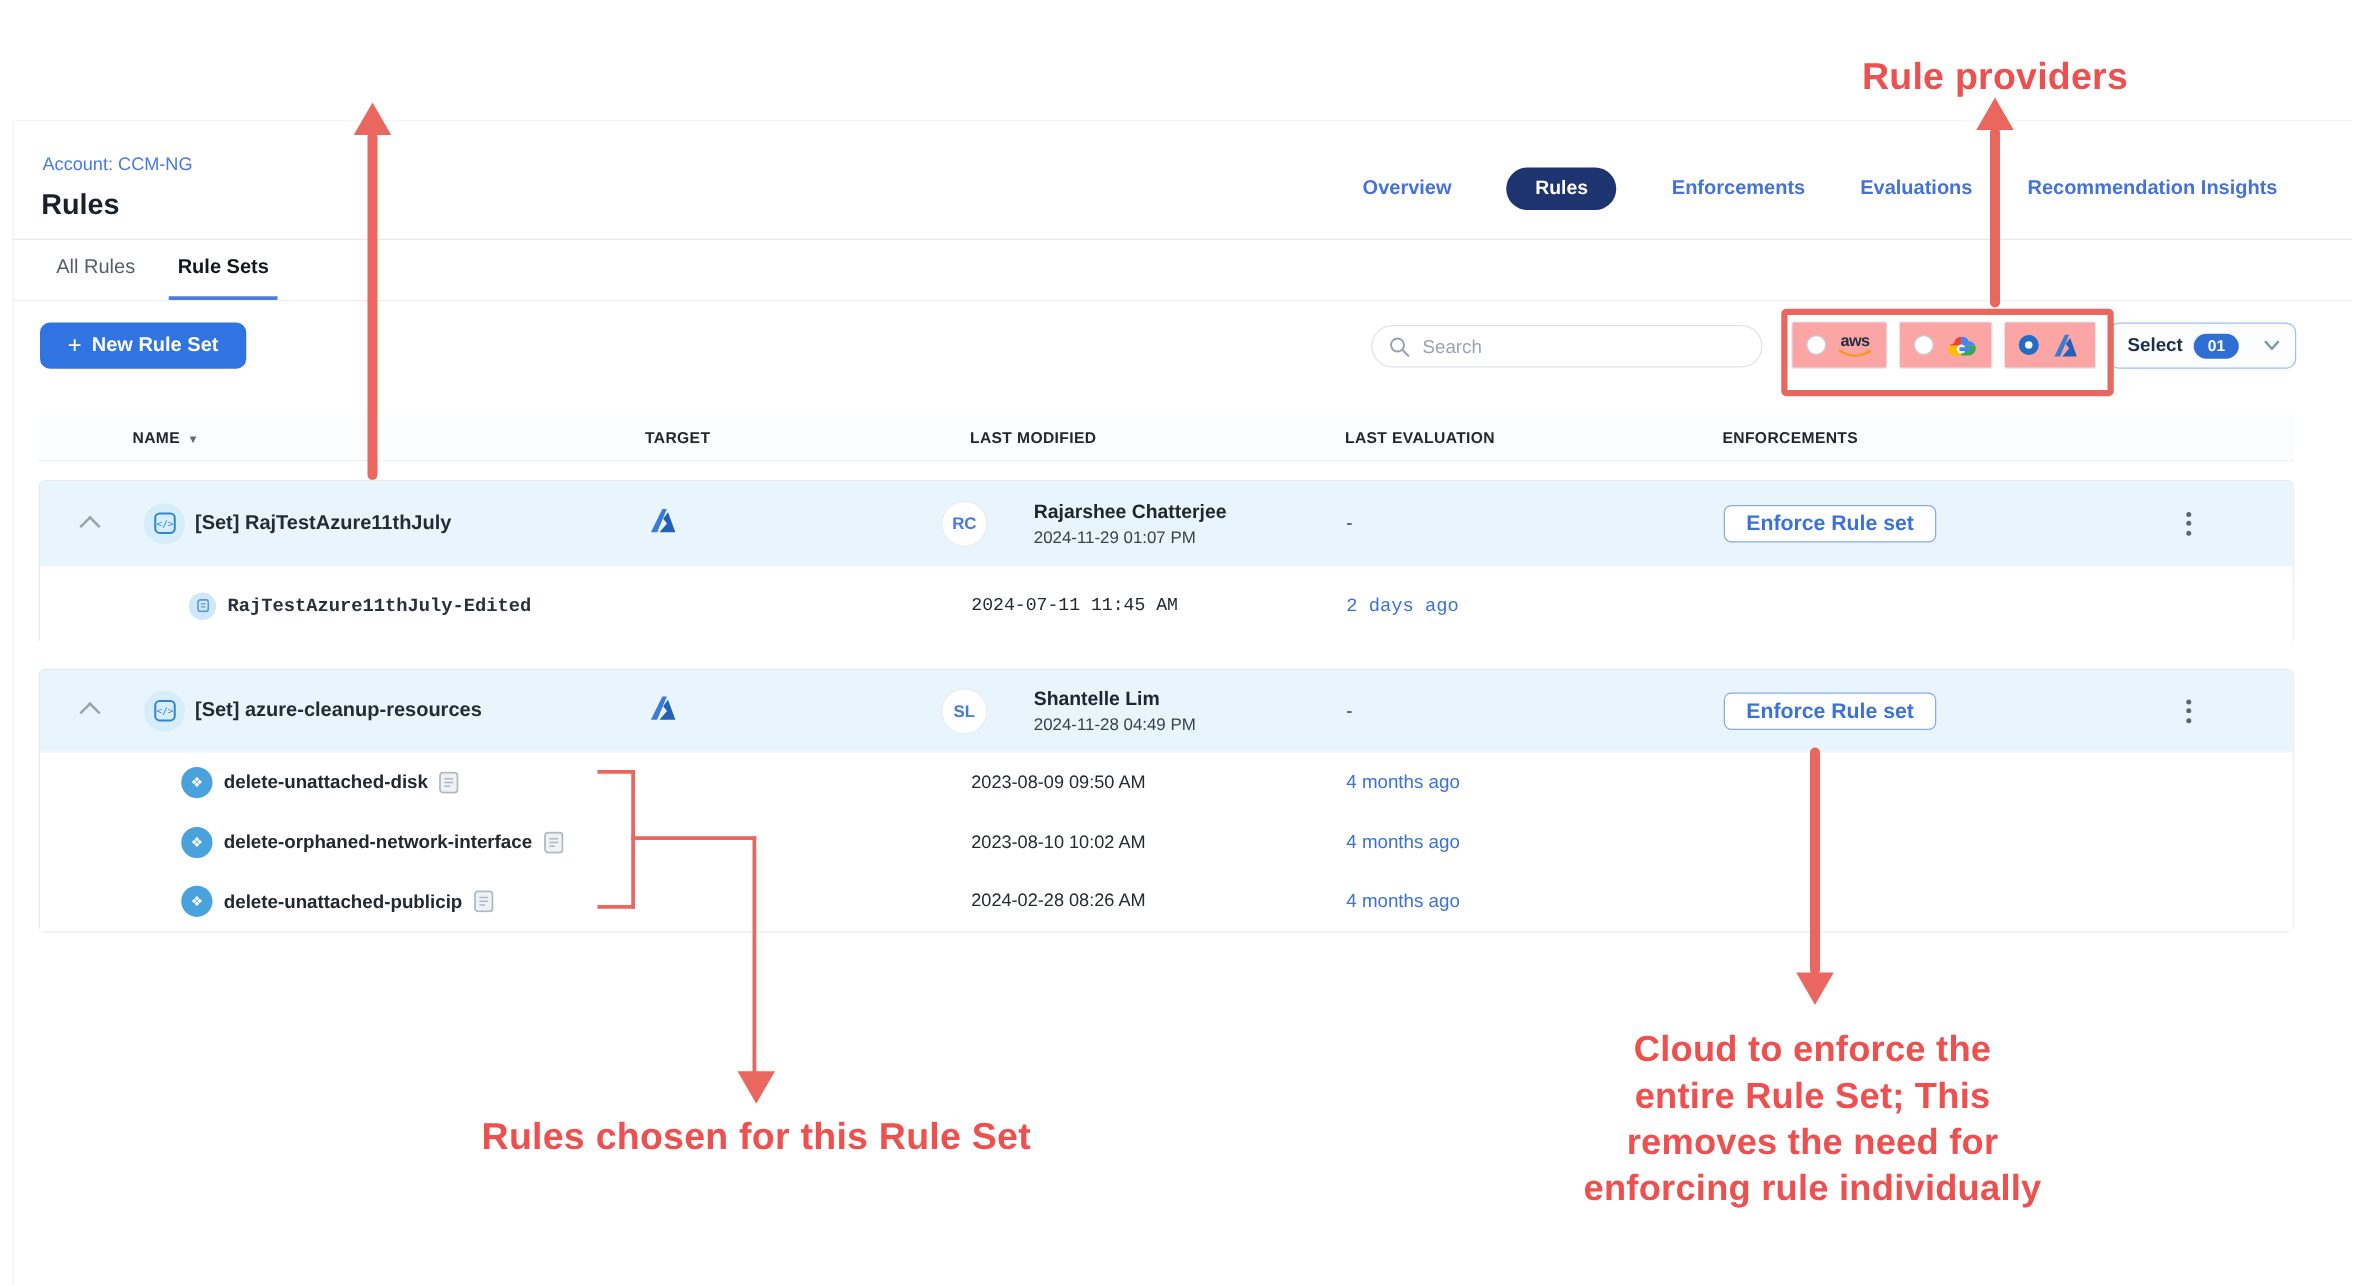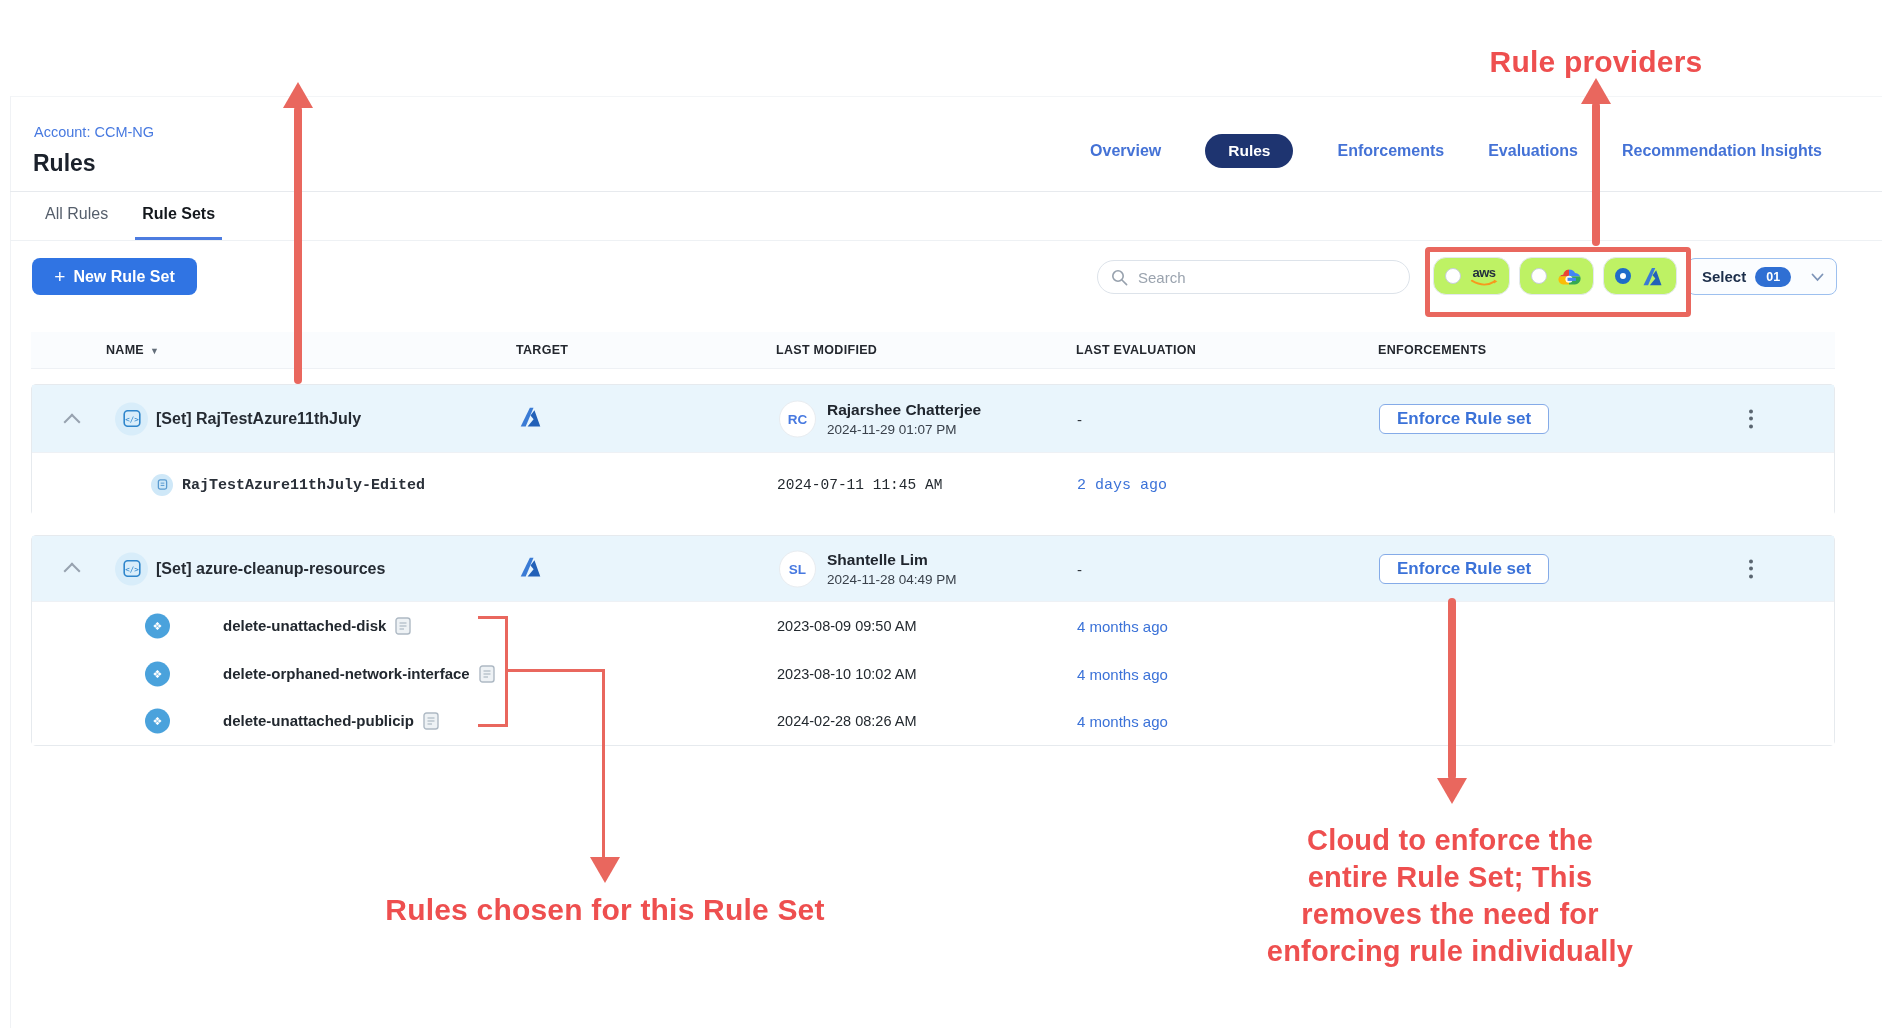--- a/index.html
+++ b/index.html
@@ -31,21 +31,21 @@
     border-radius:8px;color:#fff;font-size:16px;font-weight:700;cursor:pointer;display:flex;align-items:center;
     justify-content:center;gap:8px;font-family:"Liberation Sans",sans-serif;}
   .btn-new .plus{font-size:19px;font-weight:400;line-height:1;}
   .search-wrap{position:absolute;left:1097px;top:260px;width:313px;height:34px;}
   .search-wrap input{width:100%;height:100%;box-sizing:border-box;border:1px solid #dde3ea;border-radius:17px;
     padding:0 14px 0 40px;font-size:15px;color:#333;outline:none;font-family:"Liberation Sans",sans-serif;background:#fff;}
   .search-wrap input::placeholder{color:#9aa3ae;}
   .search-icon{position:absolute;left:14px;top:8.5px;pointer-events:none;}
 
   .chips{position:absolute;left:1433px;top:257px;display:flex;gap:9px;}
-  .chip{height:38px;min-width:70px;box-sizing:border-box;border:1px solid #e3e8ee;background:#bef264;border-radius:13px;
+  .chip{height:38px;min-width:70px;box-sizing:border-box;border:1px solid #e3e8ee;background:#fca5a5;border-radius:2px;
     display:flex;align-items:center;justify-content:center;gap:9px;padding:0 11px;cursor:pointer;}
   .radio{width:16px;height:16px;border-radius:50%;border:1.5px solid #c6ced8;background:#fff;box-sizing:border-box;}
   .radio.sel{border:5px solid #1f6cc9;}
   .aws-logo{display:flex;flex-direction:column;align-items:center;line-height:1;}
   .aws-logo .aws-word{font-size:13px;font-weight:700;color:#232f3e;letter-spacing:-0.5px;}
 
   .select-ctl{position:absolute;left:1687px;top:258px;width:150px;height:37px;box-sizing:border-box;
     border:1.5px solid #9dc0ef;background:#fbfdff;border-radius:8px;display:flex;align-items:center;
     padding:0 12px 0 14px;gap:9px;cursor:pointer;}
   .select-ctl .lbl{font-size:15px;font-weight:700;color:#1c2e4a;}
@@ -64,41 +64,41 @@
   .card1 .rs-row{height:67px;}
   .card2 .rs-row{height:65px;}
   .cell{position:absolute;top:50%;transform:translateY(-50%);}
 
   .chev-up{display:inline-block;width:10px;height:10px;border-top:2.5px solid #97a2af;border-right:2.5px solid #97a2af;
     transform:rotate(-45deg);cursor:pointer;}
   .chev-cell{left:34px;top:56%;}
   .rs-icon{left:83px;width:33px;height:33px;border-radius:50%;background:#d8edfa;display:flex;align-items:center;justify-content:center;}
   .rs-name{left:124px;font-size:16px;font-weight:700;color:#252b33;cursor:pointer;white-space:nowrap;}
   .target-cell{left:485px;}
-  .mod-avatar{left:747px;width:37px;height:37px;border-radius:50%;background:#fff;border:1.5px solid #e8ecf0;
+  .mod-avatar{left:721px;width:37px;height:37px;border-radius:50%;background:#fff;border:1.5px solid #e8ecf0;
     display:flex;align-items:center;justify-content:center;font-size:13.5px;font-weight:700;color:#4779e0;box-sizing:border-box;}
   .mod-text{left:795px;}
   .mod-text .who{font-size:15.5px;font-weight:700;color:#20262e;white-space:nowrap;}
   .mod-text .when{font-size:13.5px;color:#39404a;margin-top:3px;}
   .eval-dash{left:1045px;font-size:15px;color:#30363d;}
   .btn-enforce{left:1347px;height:30px;padding:0 17px;background:#fff;border:1.4px solid #85abe8;border-radius:6px;
     color:#3b72d8;font-size:17px;font-weight:700;cursor:pointer;font-family:"Liberation Sans",sans-serif;}
   .kebab{left:1713px;display:flex;flex-direction:column;gap:3.5px;cursor:pointer;padding:4px;}
   .kebab i{width:4px;height:4px;border-radius:50%;background:#5a6570;}
 
   .subrow{position:relative;width:100%;border-top:1px solid #eef1f5;background:#fff;}
   .card1 .subrow{height:63px;font-family:Liberation Mono, monospace;}
   .subwrap{position:absolute;left:0;right:0;top:65px;bottom:0;display:flex;flex-direction:column;}
   .subwrap .subrow{flex:1;border-top:none;}
   .subwrap .subrow:first-child{border-top:1px solid #eef1f5;}
   .mini-icon{left:119px;width:22px;height:22px;border-radius:50%;background:#cfe8f8;display:flex;align-items:center;justify-content:center;}
   .sub-name{left:150px;font-size:15px;font-weight:700;color:#2a3039;white-space:nowrap;cursor:pointer;}
   .rule-ico{left:113px;width:25px;height:25px;border-radius:50%;background:#4aa2dc;color:#fff;display:flex;
     align-items:center;justify-content:center;font-size:11px;}
-  .rule-name-wrap{left:147px;display:flex;align-items:flex-start;gap:9px;margin-left:44px;}
+  .rule-name-wrap{left:147px;display:flex;align-items:center;gap:9px;}
   .rule-name{font-size:15px;font-weight:700;color:#22282f;white-space:nowrap;cursor:pointer;}
   .doc-ico{display:inline-flex;cursor:pointer;}
   .sub-date{left:745px;font-size:14.5px;color:#23292f;}
   .sub-eval{left:1045px;font-size:15px;color:#3b72d8;cursor:pointer;text-decoration:none;}
 
   
   .ann{position:absolute;inset:0;pointer-events:none;z-index:10;}
   .ann-text{position:absolute;color:#ee4f4f;font-weight:700;font-size:30px;text-align:center;letter-spacing:.2px;}
   .ann-line{position:absolute;background:#e9675e;border-radius:4px;}
   .ann-head-up{position:absolute;width:0;height:0;border-left:15px solid transparent;border-right:15px solid transparent;

